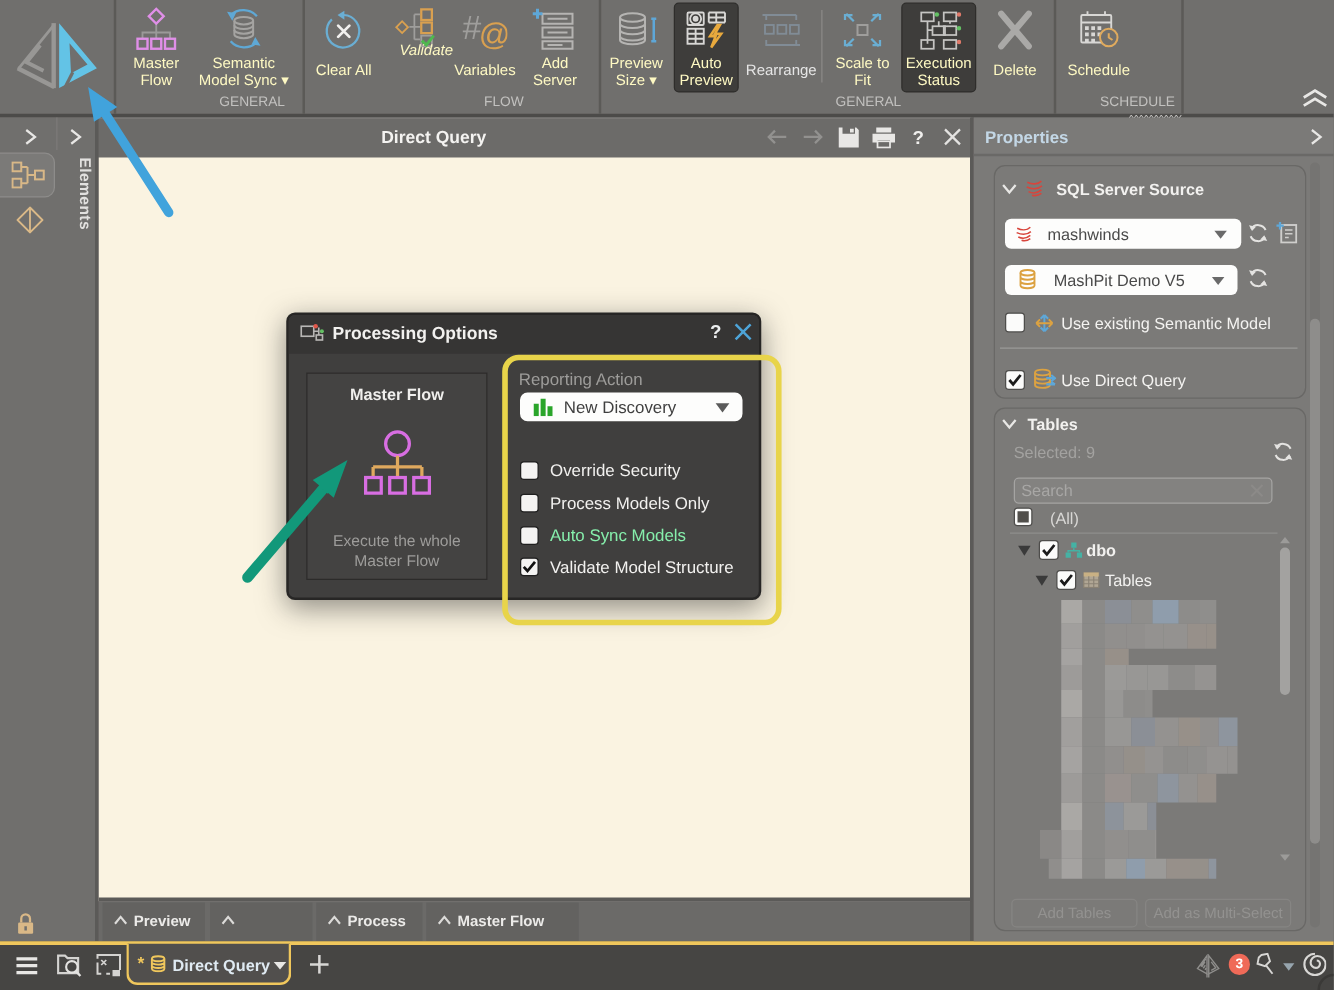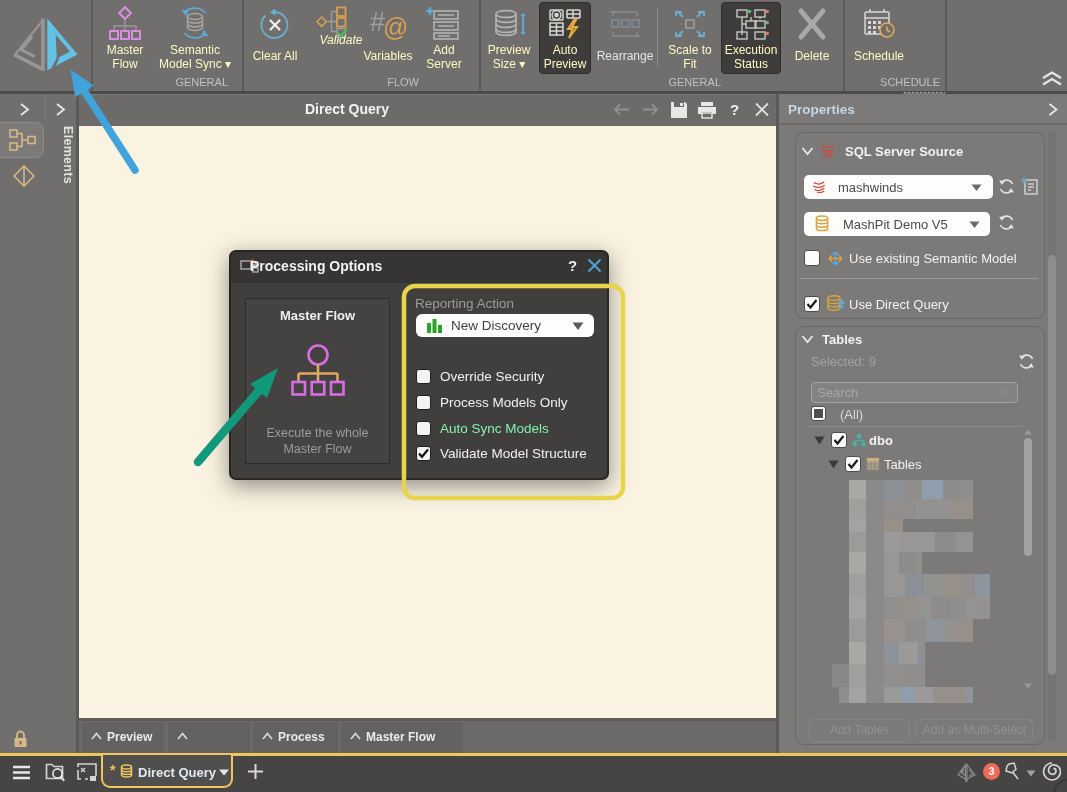--- a/index.html
+++ b/index.html
@@ -534,21 +534,21 @@
 <div class="abs" style="left:231px;top:252px;width:376px;height:31px;background:#363534;border-radius:5px 5px 0 0;"></div>
 <svg class="abs" style="left:240px;top:258px;" width="20" height="15" viewBox="0 0 20 15">
 <g fill="none" stroke="#b8b7b5" stroke-width="1.3">
  <rect x="1" y="3" width="10" height="8"></rect>
  <path d="M11,7 L15,7 M15,4 L15,10"></path>
  <rect x="13" y="10" width="5" height="4"></rect>
 </g>
 <circle cx="12.5" cy="3" r="1.8" fill="#e0574a"></circle>
 <circle cx="17.5" cy="7" r="1.6" fill="#64c064"></circle>
     </svg>
-<div class="abs" style="left:250px;top:258px;color:#f2f1ef;font-size:14px;font-weight:bold;text-align:center;">Processing Options</div>
+<div class="abs" style="left:266px;top:258px;color:#f2f1ef;font-size:14px;font-weight:bold;text-align:center;">Processing Options</div>
 <div class="abs" style="left:568px;top:257px;color:#eceeef;font-size:15px;font-weight:bold;">?</div>
 <svg class="abs" style="left:587px;top:258px;" width="15" height="15" viewBox="0 0 15 15">
       <path d="M1.5,1.5 L13.5,13.5 M13.5,1.5 L1.5,13.5" stroke="#4da4d8" stroke-width="2"></path>
     </svg>
 <div class="abs" style="left:245px;top:298px;width:145px;height:166px;background:#444342;border:1.5px solid #2c2b2a;"></div>
 <div class="abs" style="left:245px;top:308px;width:145px;text-align:center;color:#f0efed;font-size:13px;font-weight:bold;">Master Flow</div>
 <svg class="abs" style="left:288px;top:344px;" width="60" height="56" viewBox="0 0 60 56">
 <circle cx="30" cy="11" r="9.5" fill="none" stroke="#d86ee2" stroke-width="2.6"></circle>
 <g fill="none" stroke="#dfa95e" stroke-width="2.6">
  <path d="M30,20.5 L30,38 M10.5,29.5 L49.5,29.5 M10.5,29.5 L10.5,38 M49.5,29.5 L49.5,38"></path>

